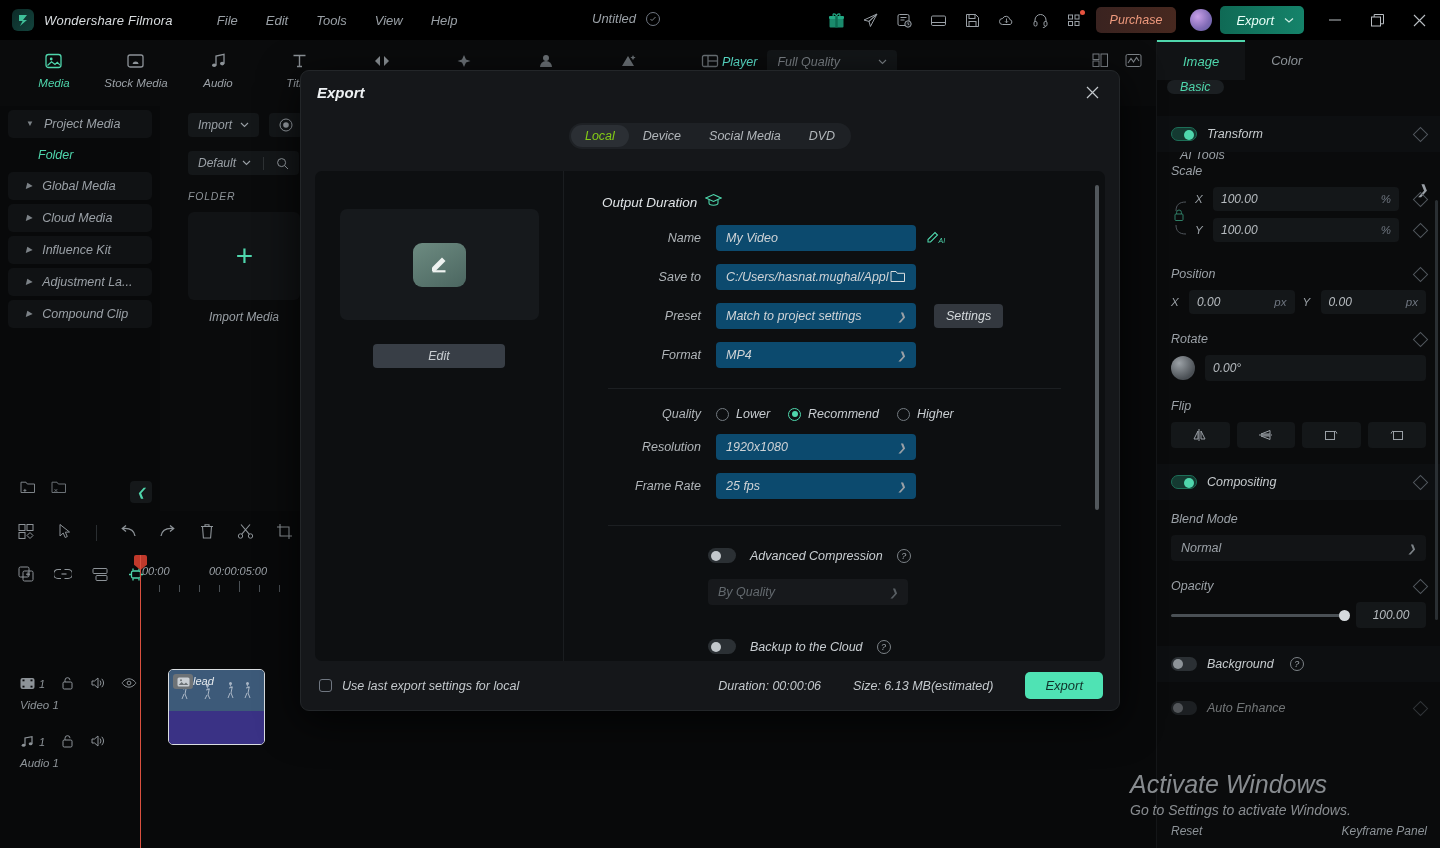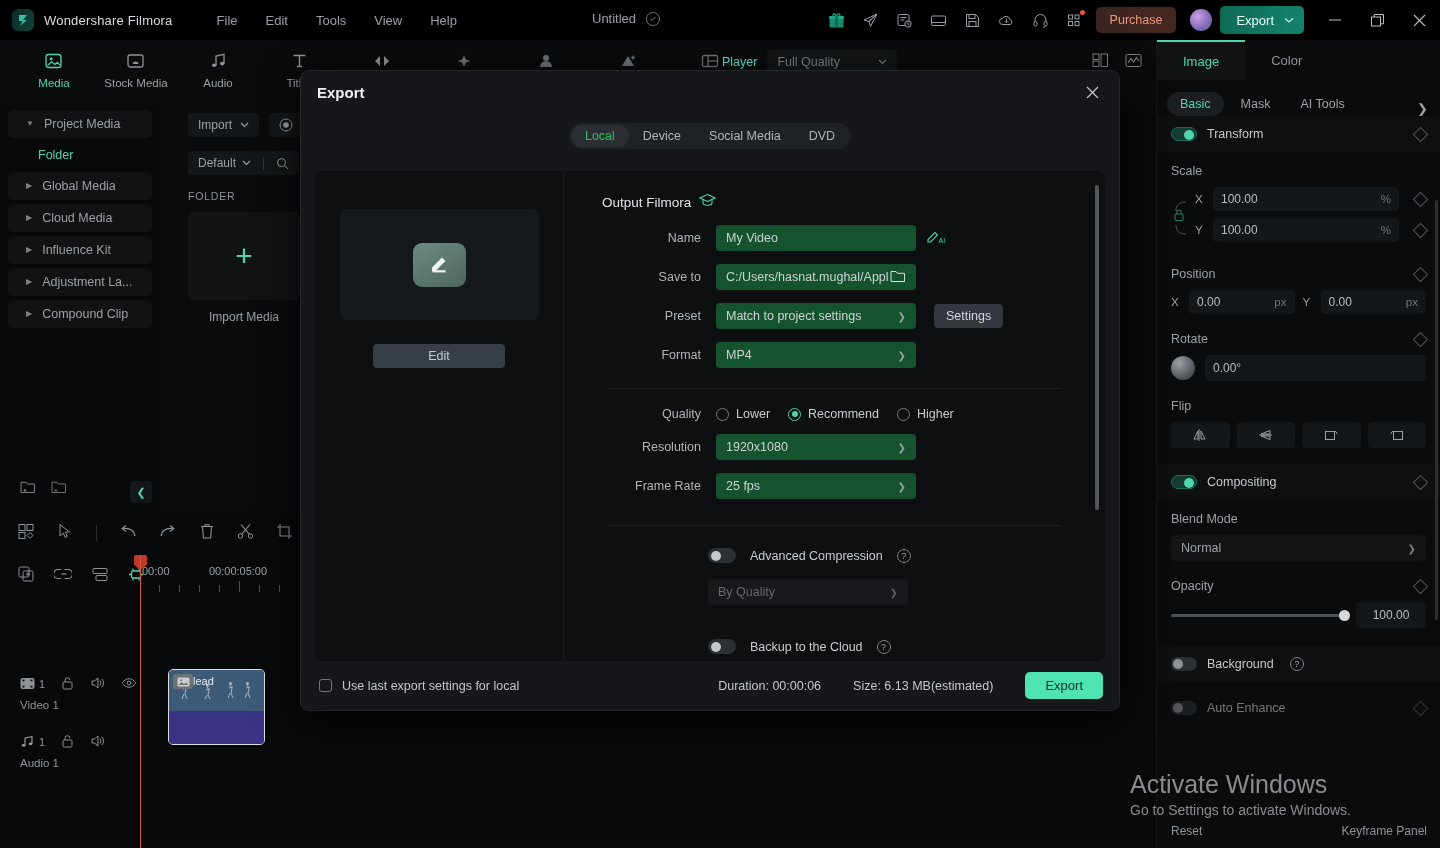--- a/index.html
+++ b/index.html
@@ -3,21 +3,21 @@
 <meta charset="utf-8">
 <style>
   * { box-sizing: border-box; margin: 0; padding: 0; }
   html, body {
     width: 1440px; height: 848px;
     background: #000000;
     font-family: "Liberation Sans", sans-serif;
     overflow: hidden;
     color: #cfd3d6;
   }
-  #app { position: relative; width: 1440px; height: 848px; background: #000; }
+  #app { position: relative; width: 1440px; height: 848px; background: #000; font-style: italic; }
 
   
   .titlebar {
     position: absolute; top: 0; left: 0; width: 1440px; height: 40px;
     background: #000000; display: flex; align-items: center;
   }
   .logo-box {
     width: 22px; height: 22px; border-radius: 6px; margin-left: 12px;
     background: linear-gradient(135deg,#0d2b28,#12433c);
     display: flex; align-items: center; justify-content: center;
@@ -94,21 +94,21 @@
   .qualitysel { height:24px; border-radius:4px; background:#131618; display:flex; align-items:center;
      padding:0 10px; gap:38px; font-size:12.5px; color:#7c8287; }
   .pb-right { position:absolute; right:14px; top:0; height:32px; display:flex; align-items:center; gap:16px; color:#7c8287;}
 
   
   .rightpanel { position:absolute; top:40px; right:0; width:284px; height:808px; background:#0a0b0c; border-left:1px solid #141618; }
   .rp-tabs { height:40px; display:flex; align-items:stretch; }
   .rp-tab { flex:0 0 auto; padding:0 26px; display:flex; align-items:center; justify-content:center;
       font-size:13px; color:#8d9398; }
   .rp-tab.active { color:#4fd6ac; background:#111315; border-top:2px solid #4fd6ac; }
-  .rp-subtabs { height:36px; display:flex; align-items:flex-end; padding-left:10px; gap:4px; }
+  .rp-subtabs { height:36px; display:flex; align-items:flex-start; padding-left:10px; gap:20px;flex-direction:column; }
   .rp-subtab { height:24px; padding:0 13px; border-radius:12px; display:flex; align-items:center;
       font-size:12.5px; color:#9aa0a6; }
   .rp-subtab.active { background:#1b1f22; color:#4fd6ac; }
   .rp-chev { margin-left:auto; margin-right:12px; color:#9aa0a6; font-size:13px; }
   .rp-body { position:relative; height:calc(808px - 76px); overflow:hidden; }
   .sechead { height:36px; display:flex; align-items:center; padding:0 14px; gap:10px; background:#0d0f11; }
   .sechead .t { font-size:12.5px; color:#c5cacd; }
   .diamond { margin-left:auto; width:11px; height:11px; transform:rotate(45deg); border:1px solid #50565c; }
   .toggle { width:26px; height:14px; border-radius:7px; background:#2b3034; position:relative; }
   .toggle .knob { position:absolute; top:2px; left:2px; width:10px; height:10px; border-radius:50%; background:#8d9398; }
@@ -167,38 +167,38 @@
     box-shadow: 0 10px 40px rgba(0,0,0,.75);
   }
   .dlg-head { height:42px; display:flex; align-items:center; padding:0 16px; }
   .dlg-title { font-size:15px; color:#eef1f3; font-weight:bold; }
   .dlg-close { margin-left:auto; width:22px; height:22px; display:flex; align-items:center;
      justify-content:center; color:#c3c8cc; font-size:15px; }
   .dlg-tabs { display:flex; justify-content:center; margin-top:10px; }
   .tabgroup { height:26px; border-radius:13px; background:#1e2125; display:flex; align-items:center; padding:0 2px; }
   .dtab { height:22px; padding:0 14px; border-radius:11px; display:flex; align-items:center;
       font-size:12.5px; color:#b0b5b9; }
-  .dtab.active { background:#2b2f34; color:#22c55e; }
+  .dtab.active { background:#2b2f34; color:#84cc16; }
   .dlg-content {
     position:absolute; left:14px; top:100px; right:14px; height:490px;
     background:#0d0f11; border-radius:7px; overflow:hidden;
   }
   .dc-left { position:absolute; left:0; top:0; width:249px; height:490px; border-right:1px solid #1a1d20; }
   .thumbbox { margin:38px auto 0 auto; width:199px; height:111px; border-radius:7px; background:#16191c;
      display:flex; align-items:center; justify-content:center; }
   .editicon { width:53px; height:44px; border-radius:9px;
      background: linear-gradient(150deg,#6d8b81,#4b6660); display:flex; align-items:center; justify-content:center; }
   .editbtn { margin:24px auto 0 auto; width:132px; height:24px; border-radius:4px; background:#383e46;
      display:flex; align-items:center; justify-content:center; font-size:12.5px; color:#c8cdd1; }
   .dc-right { position:absolute; left:249px; top:0; right:0; height:490px; padding:22px 0 0 0; }
   .os-head { display:flex; align-items:center; gap:8px; padding-left:38px; margin-bottom:14px; }
   .os-head .t { font-size:13.5px; color:#dfe3e6; }
   .frow { display:flex; align-items:center; margin-bottom:13px; padding-left:0; }
   .flabel { width:152px; text-align:right; padding-right:15px; font-size:12.5px; color:#b0b5b9; }
-  .finput { width:200px; height:26px; border-radius:4px; background:#14532d; display:flex;
+  .finput { width:200px; height:26px; border-radius:4px; background:#0c4a6e; display:flex;
      align-items:center; padding:0 10px; font-size:12.5px; color:#cfd3d6; }
   .finput .cv { margin-left:auto; color:#9aa0a6; font-size:10px; }
   .ficon { margin-left:10px; display:flex; align-items:center; color:#4fd6ac; }
   .settingsbtn { margin-left:18px; height:24px; padding:0 12px; border-radius:4px; background:#33383f;
      display:flex; align-items:center; font-size:12.5px; color:#d3d8db; }
   .divider { margin:20px 44px 18px 44px; height:1px; background:#1c1f22; }
   .radio { display:flex; align-items:center; gap:7px; font-size:12.5px; color:#c8cdd1; margin-right:18px; }
   .rdot { width:13px; height:13px; border-radius:50%; border:1.5px solid #737a80; display:flex; align-items:center; justify-content:center; }
   .rdot.on { border-color:#4fd6ac; }
   .rdot.on i { width:6px; height:6px; border-radius:50%; background:#4fd6ac; display:block; }
@@ -903,21 +903,21 @@
               </svg>
           </div>
         </div>
         <div class="editbtn">Edit</div>
       </div>
 
       <div class="dc-right">
         <div class="dc-scroll"></div>
 
         <div class="os-head">
-          <div class="t">Output Filmora</div>
+          <div class="t">Output Duration</div>
           <span>
             <svg width="17" height="14" viewBox="0 0 17 14">
                 <path d="M8.5 1.5 L16 5 L8.5 8.5 L1 5z" stroke="#4fd6ac" stroke-width="1.1" fill="none"></path>
                 <path d="M4 6.4V10c0 1.3 2 2.2 4.5 2.2S13 11.3 13 10V6.4" stroke="#4fd6ac" stroke-width="1.1" fill="none"></path>
               </svg>
           </span>
         </div>
 
         <div class="frow">
           <div class="flabel">Name</div>

